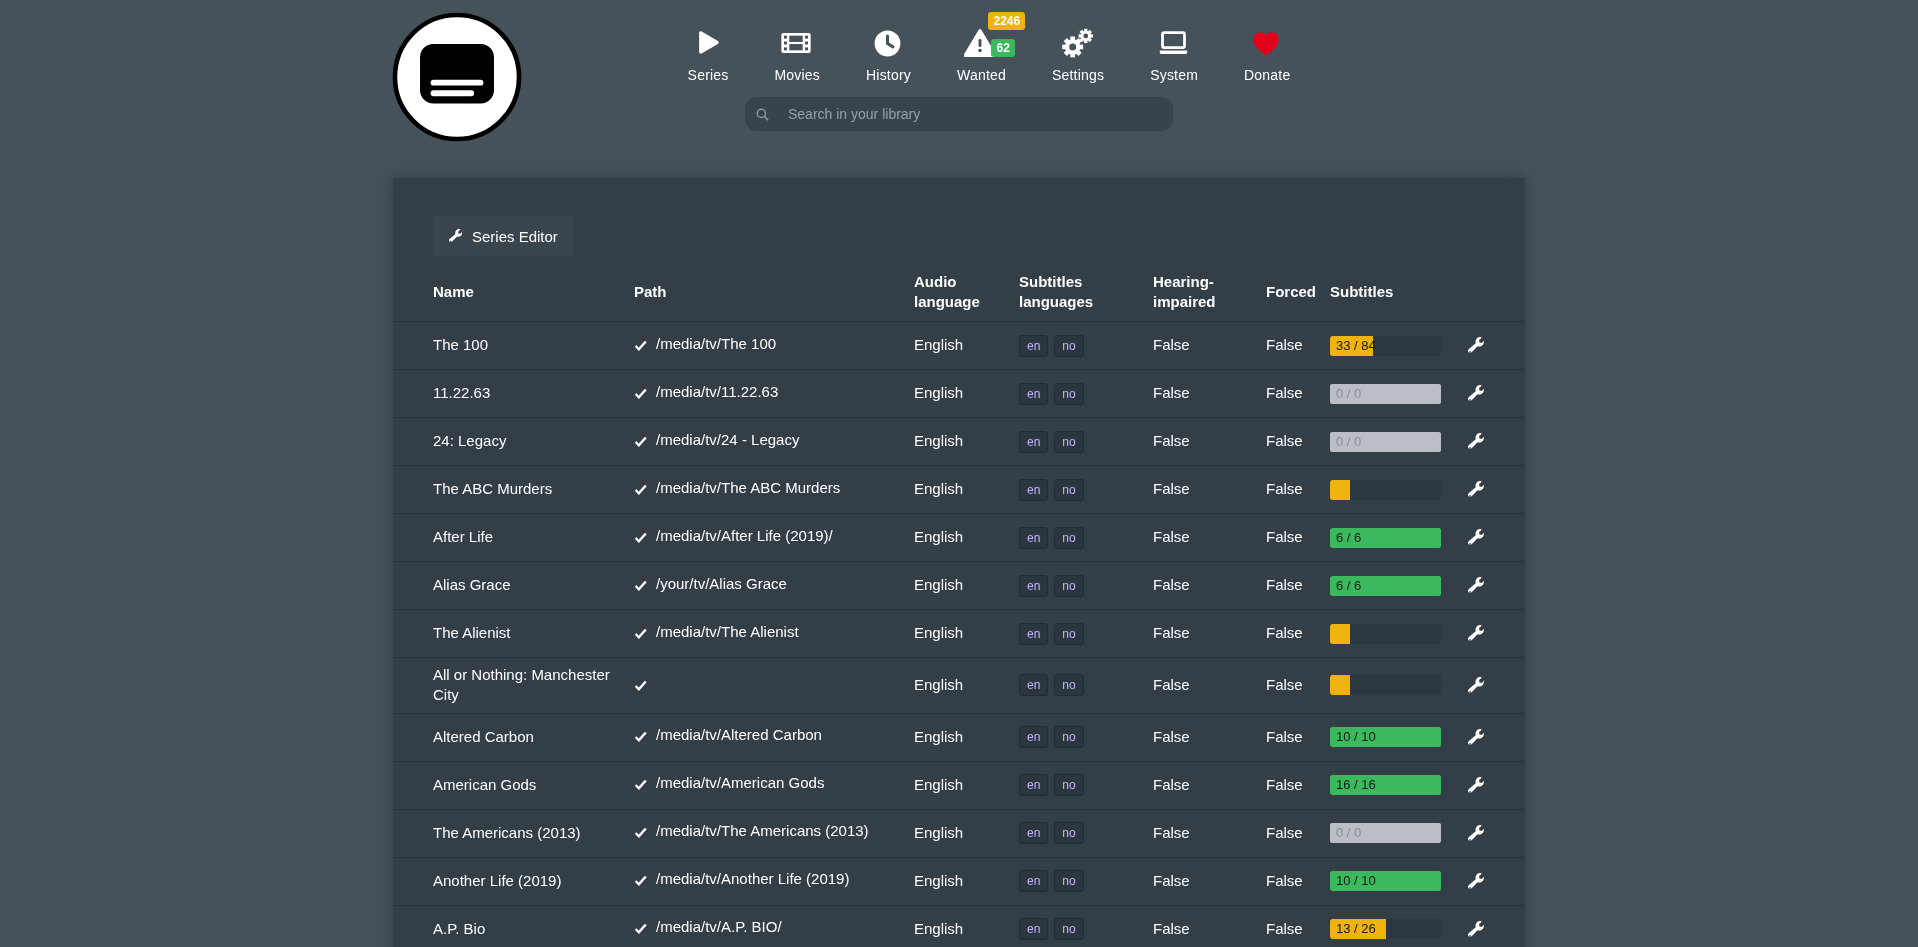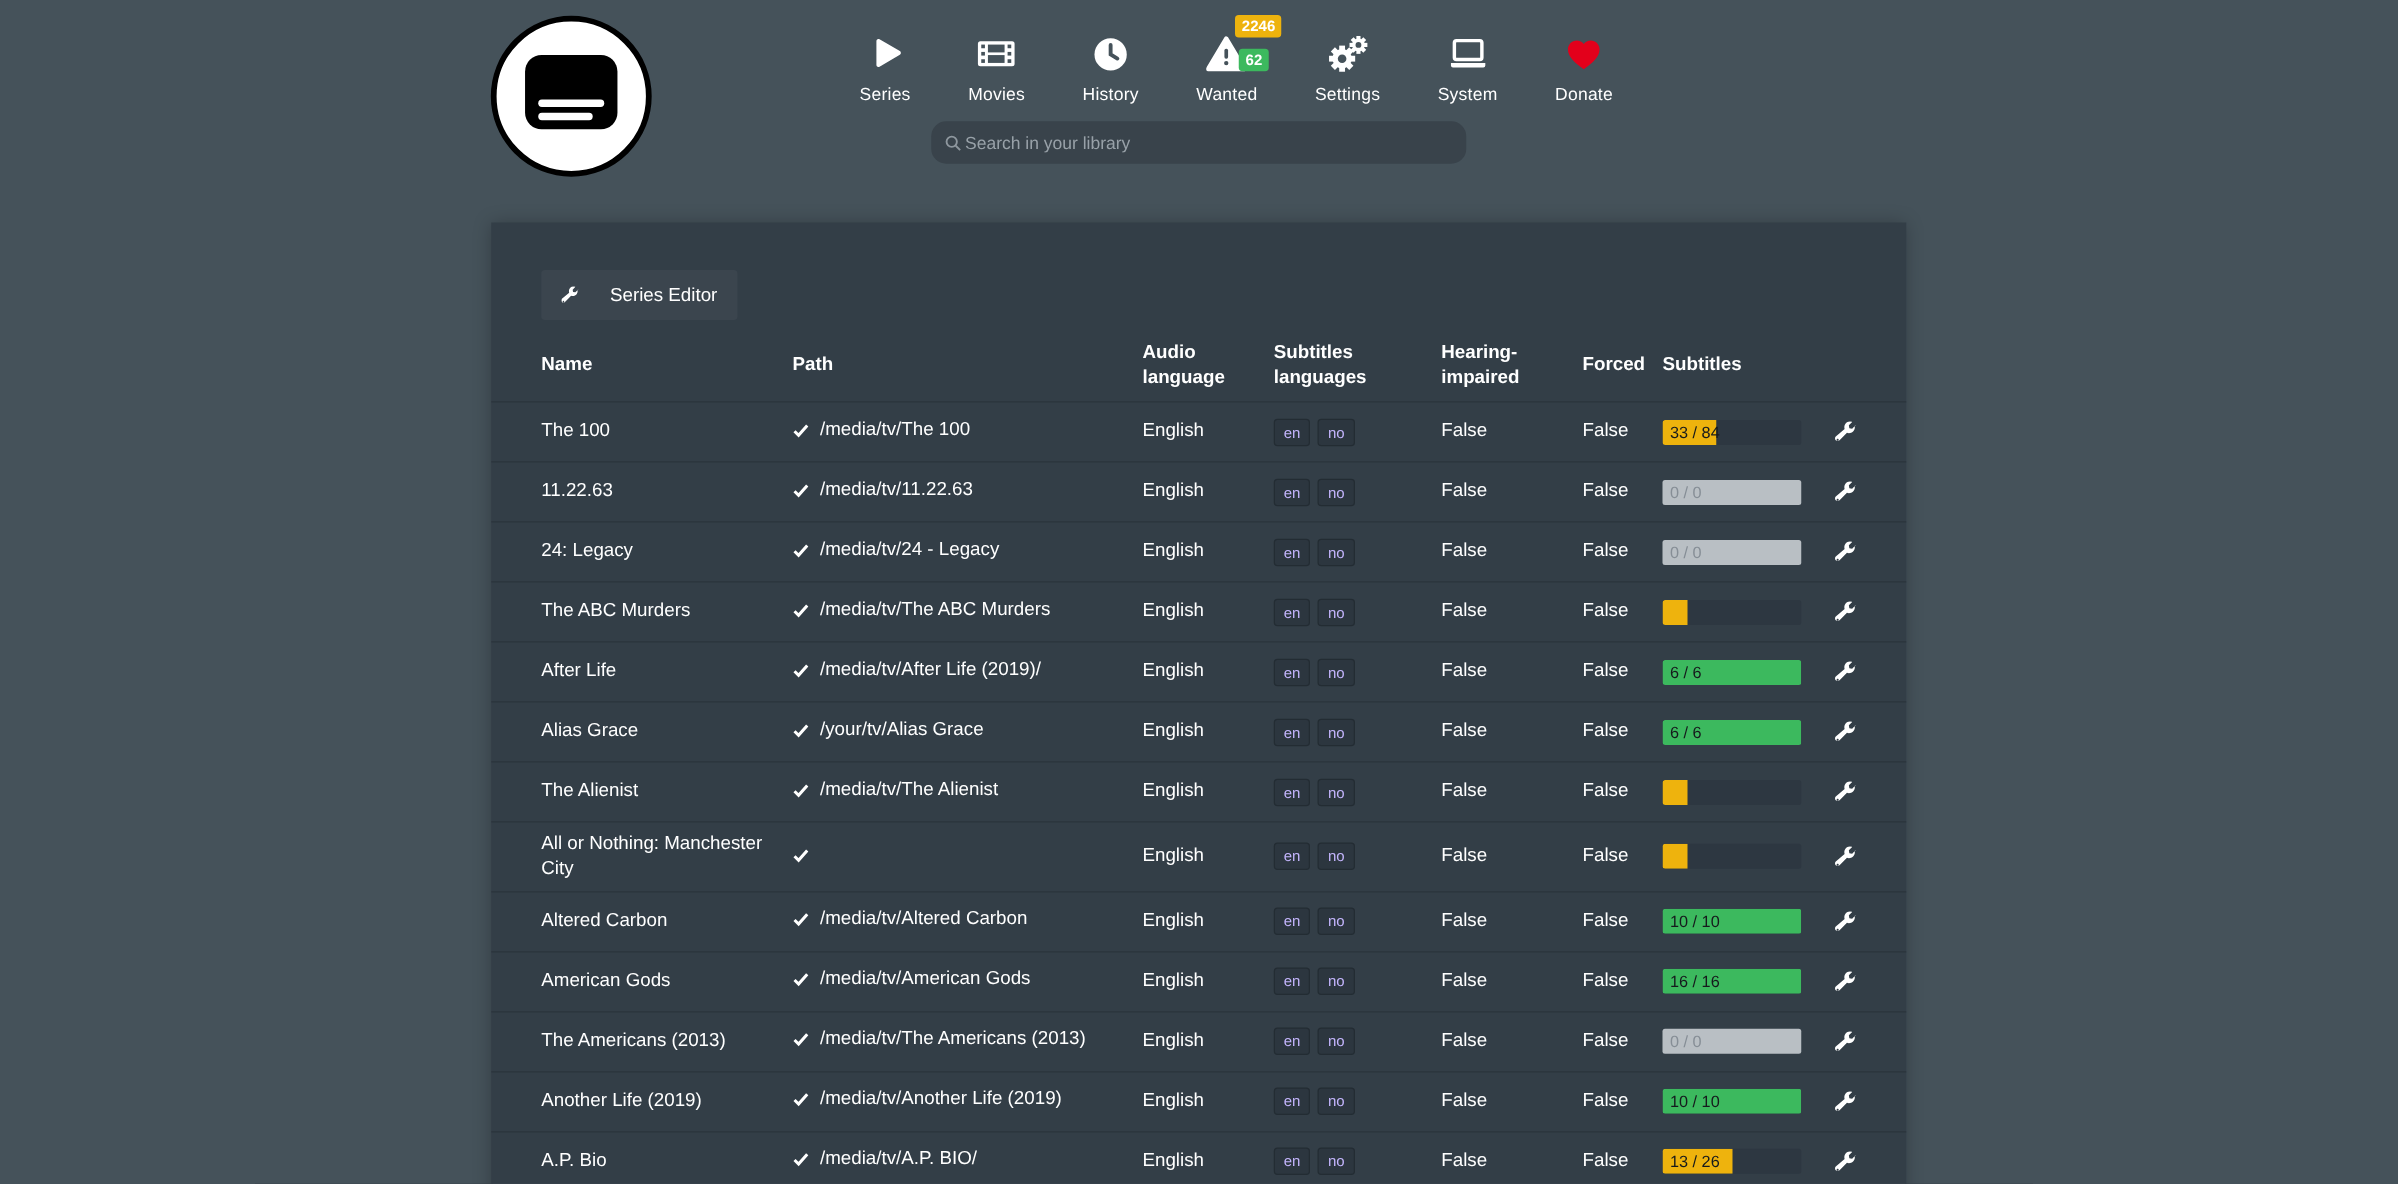--- a/index.html
+++ b/index.html
@@ -13,30 +13,30 @@
   body{
     width:1918px;height:947px;overflow:hidden;
     background:var(--page-bg,#45525a);
     font-family:"Liberation Sans", sans-serif;
     color:var(--text-color,#fff);
   }
   .header{position:relative;height:178px}
   .logo{position:absolute;left:391px;top:11px;width:132px;height:132px;display:block;cursor:pointer}
   .nav{display:flex;justify-content:center;padding-top:26px;transform:translateX(30px)}
   .nav-item{display:flex;flex-direction:column;align-items:center;gap:7px;padding:0 23px;cursor:pointer;text-decoration:none;color:#fff}
-  .nav-icon{position:relative;width:34px;height:34px;display:flex;align-items:center;justify-content:center}
+  .nav-icon{position:relative;width:34px;height:34px;display:flex;align-items:center;justify-content:flex-start}
   .nav-label{font-size:14px;letter-spacing:.2px}
   .nav-badge{position:absolute;font-size:12px;font-weight:700;color:#fff;padding:1px 5px;border-radius:3px;line-height:1.35;white-space:nowrap}
   .nav-badge.warning{background:var(--accent-warning);top:-14px;left:24px}
   .nav-badge.success{background:var(--accent-success);top:13px;left:27px}
-  .search-wrap{width:428px;height:34px;margin:14px auto 0;background:var(--search-bg);border-radius:12px;display:flex;align-items:center;padding:0 10px;gap:0}
+  .search-wrap{width:428px;height:34px;margin:14px auto 0;background:var(--search-bg);border-radius:12px;display:flex;align-items:center;padding:0 10px;gap:16px}
   .search-wrap input{flex:1;background:transparent;border:none;outline:none;color:#dfe4e8;font-size:14px;font-family:"Liberation Sans",sans-serif}
   .search-wrap input::placeholder{color:#98a1a8}
   .panel{width:1132px;margin:0 auto;background:var(--panel-bg);min-height:900px;box-shadow:0 0 14px rgba(0,0,0,.25);padding-bottom:30px}
-  .btn-series-editor{display:inline-flex;align-items:center;gap:25px;margin:38px 0 0 40px;height:40px;padding:0 16px;background:var(--control-bg);border:none;border-radius:3px;color:#fff;font-size:15px;font-family:"Liberation Sans",sans-serif;cursor:pointer}
+  .btn-series-editor{display:inline-flex;align-items:center;gap:9px;margin:38px 0 0 40px;height:40px;padding:0 16px;background:var(--control-bg);border:none;border-radius:3px;color:#fff;font-size:15px;font-family:"Liberation Sans",sans-serif;cursor:pointer}
   .btn-series-editor svg{width:14px;height:14px;fill:#fff}
   .thead,.trow{display:grid;grid-template-columns:201px 280px 105px 134px 113px 64px 120px 1fr;align-items:center;padding:0 40px}
   .thead{margin-top:16px;min-height:46px;font-weight:700;font-size:15px;line-height:1.3;border-bottom:1px solid var(--row-border);padding-bottom:10px}
   .thead > div{padding-right:14px}
   .trow{min-height:48px;border-bottom:1px solid var(--row-border);font-size:15px;padding-top:7px;padding-bottom:7px}
   .cell{padding-right:14px;line-height:1.35}
   .c-name{cursor:pointer}
   .c-path{display:flex;align-items:flex-start;gap:9px}
   .check-icon{flex:0 0 auto;margin-top:3px}
   .c-langs{display:flex;gap:6px}

